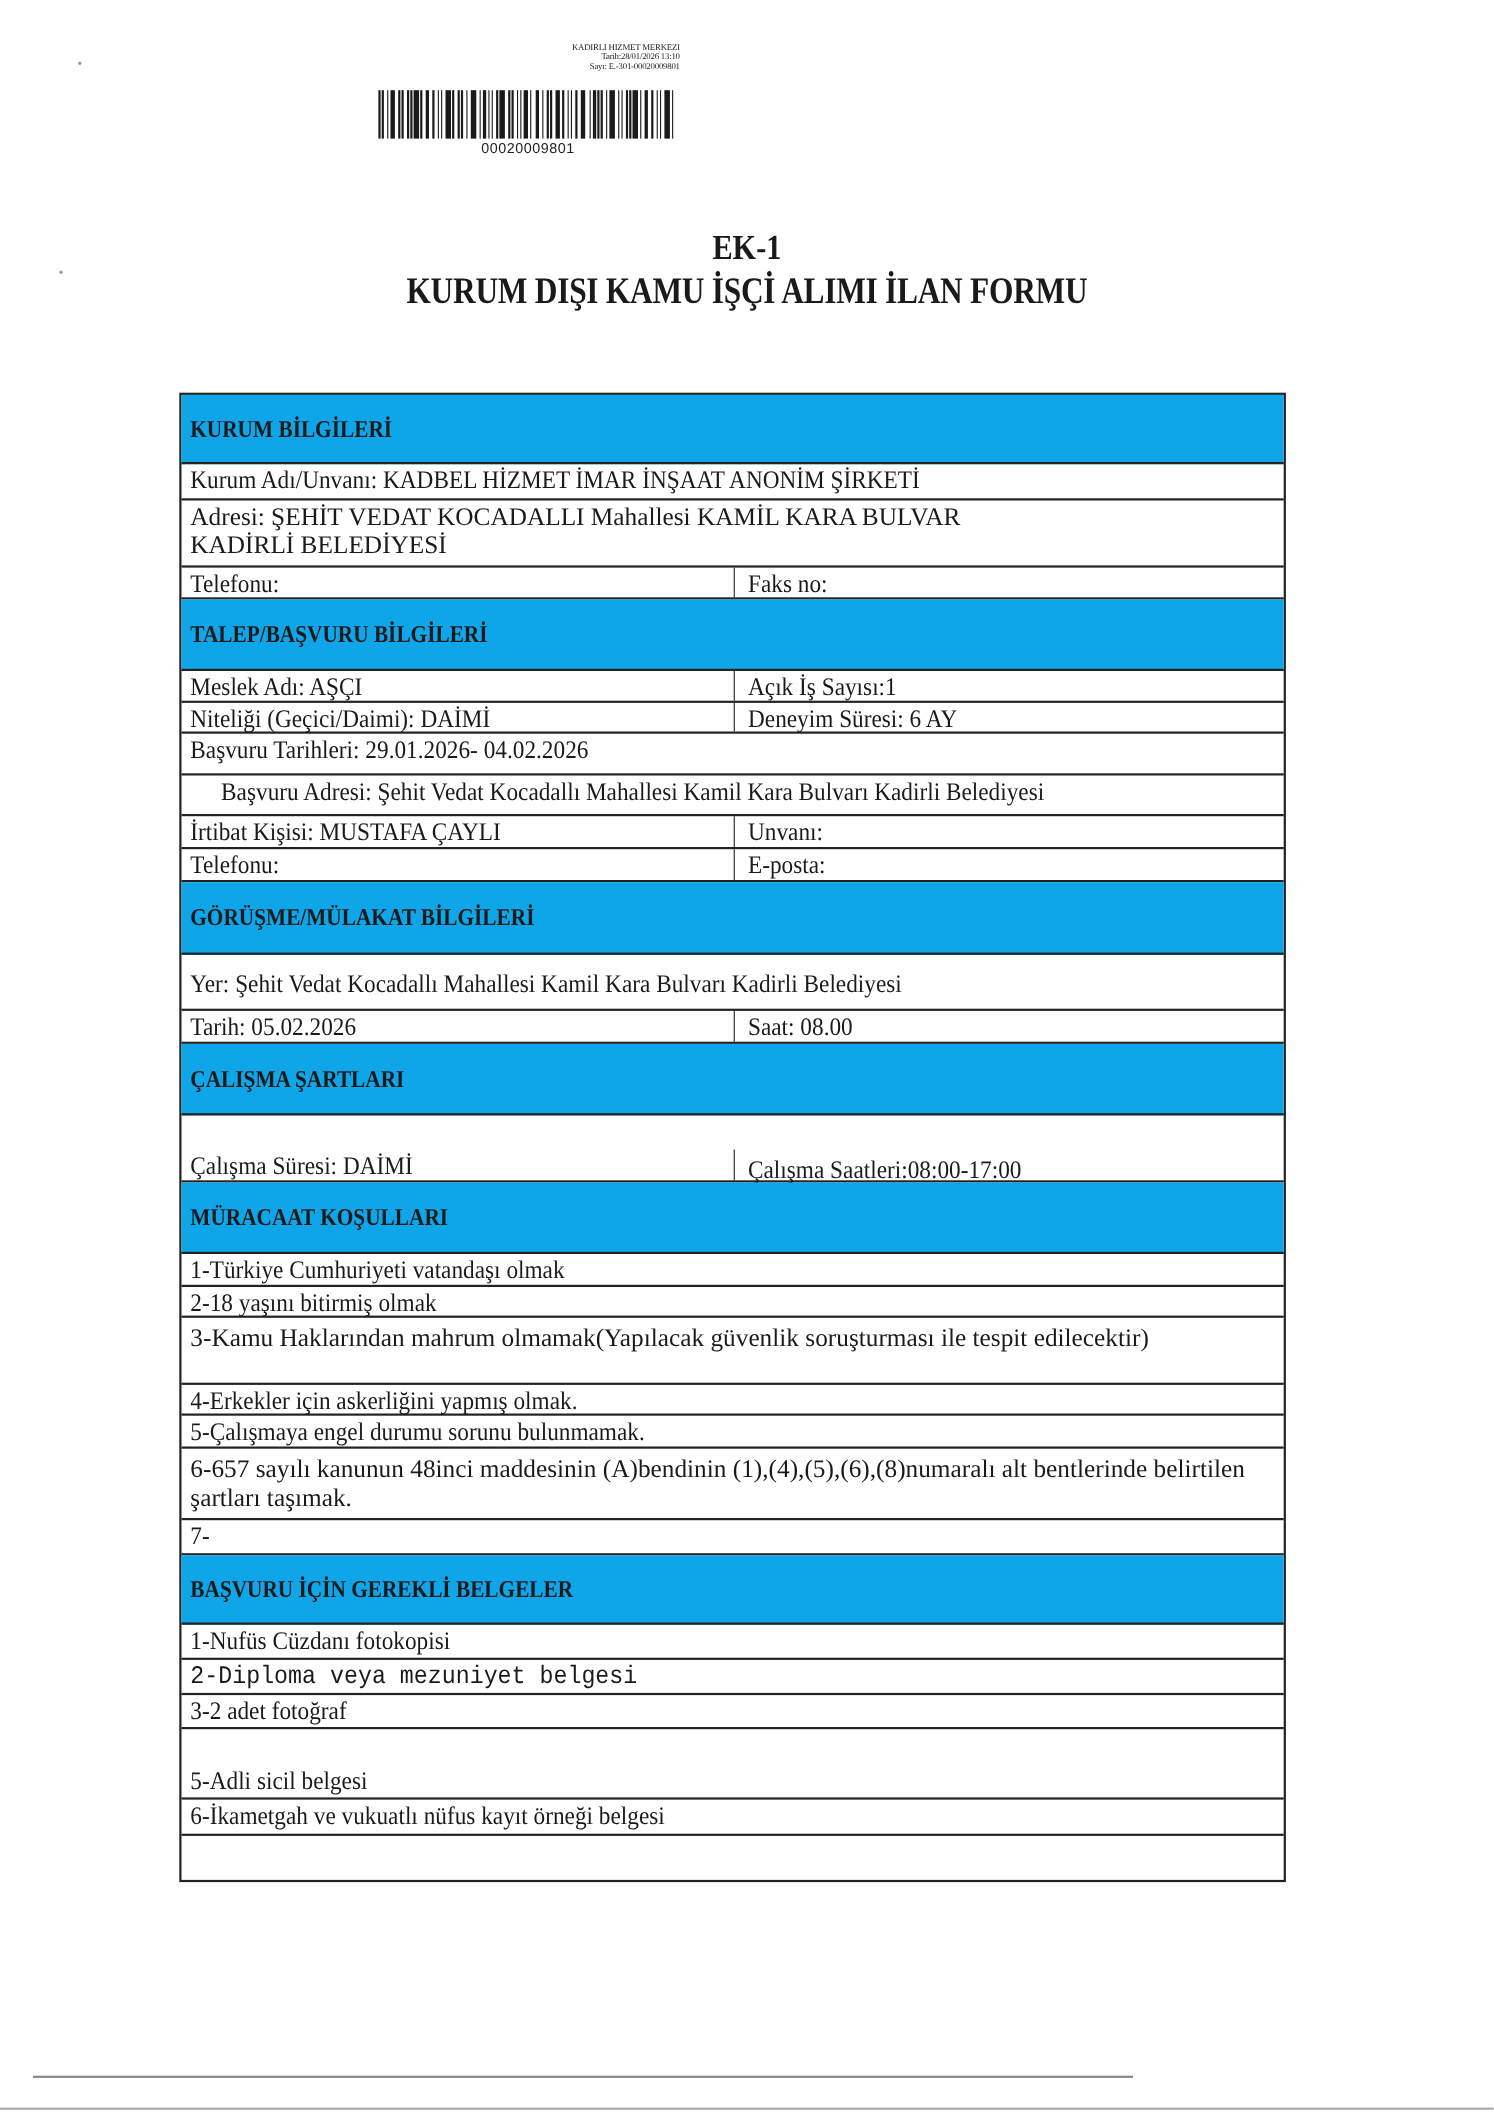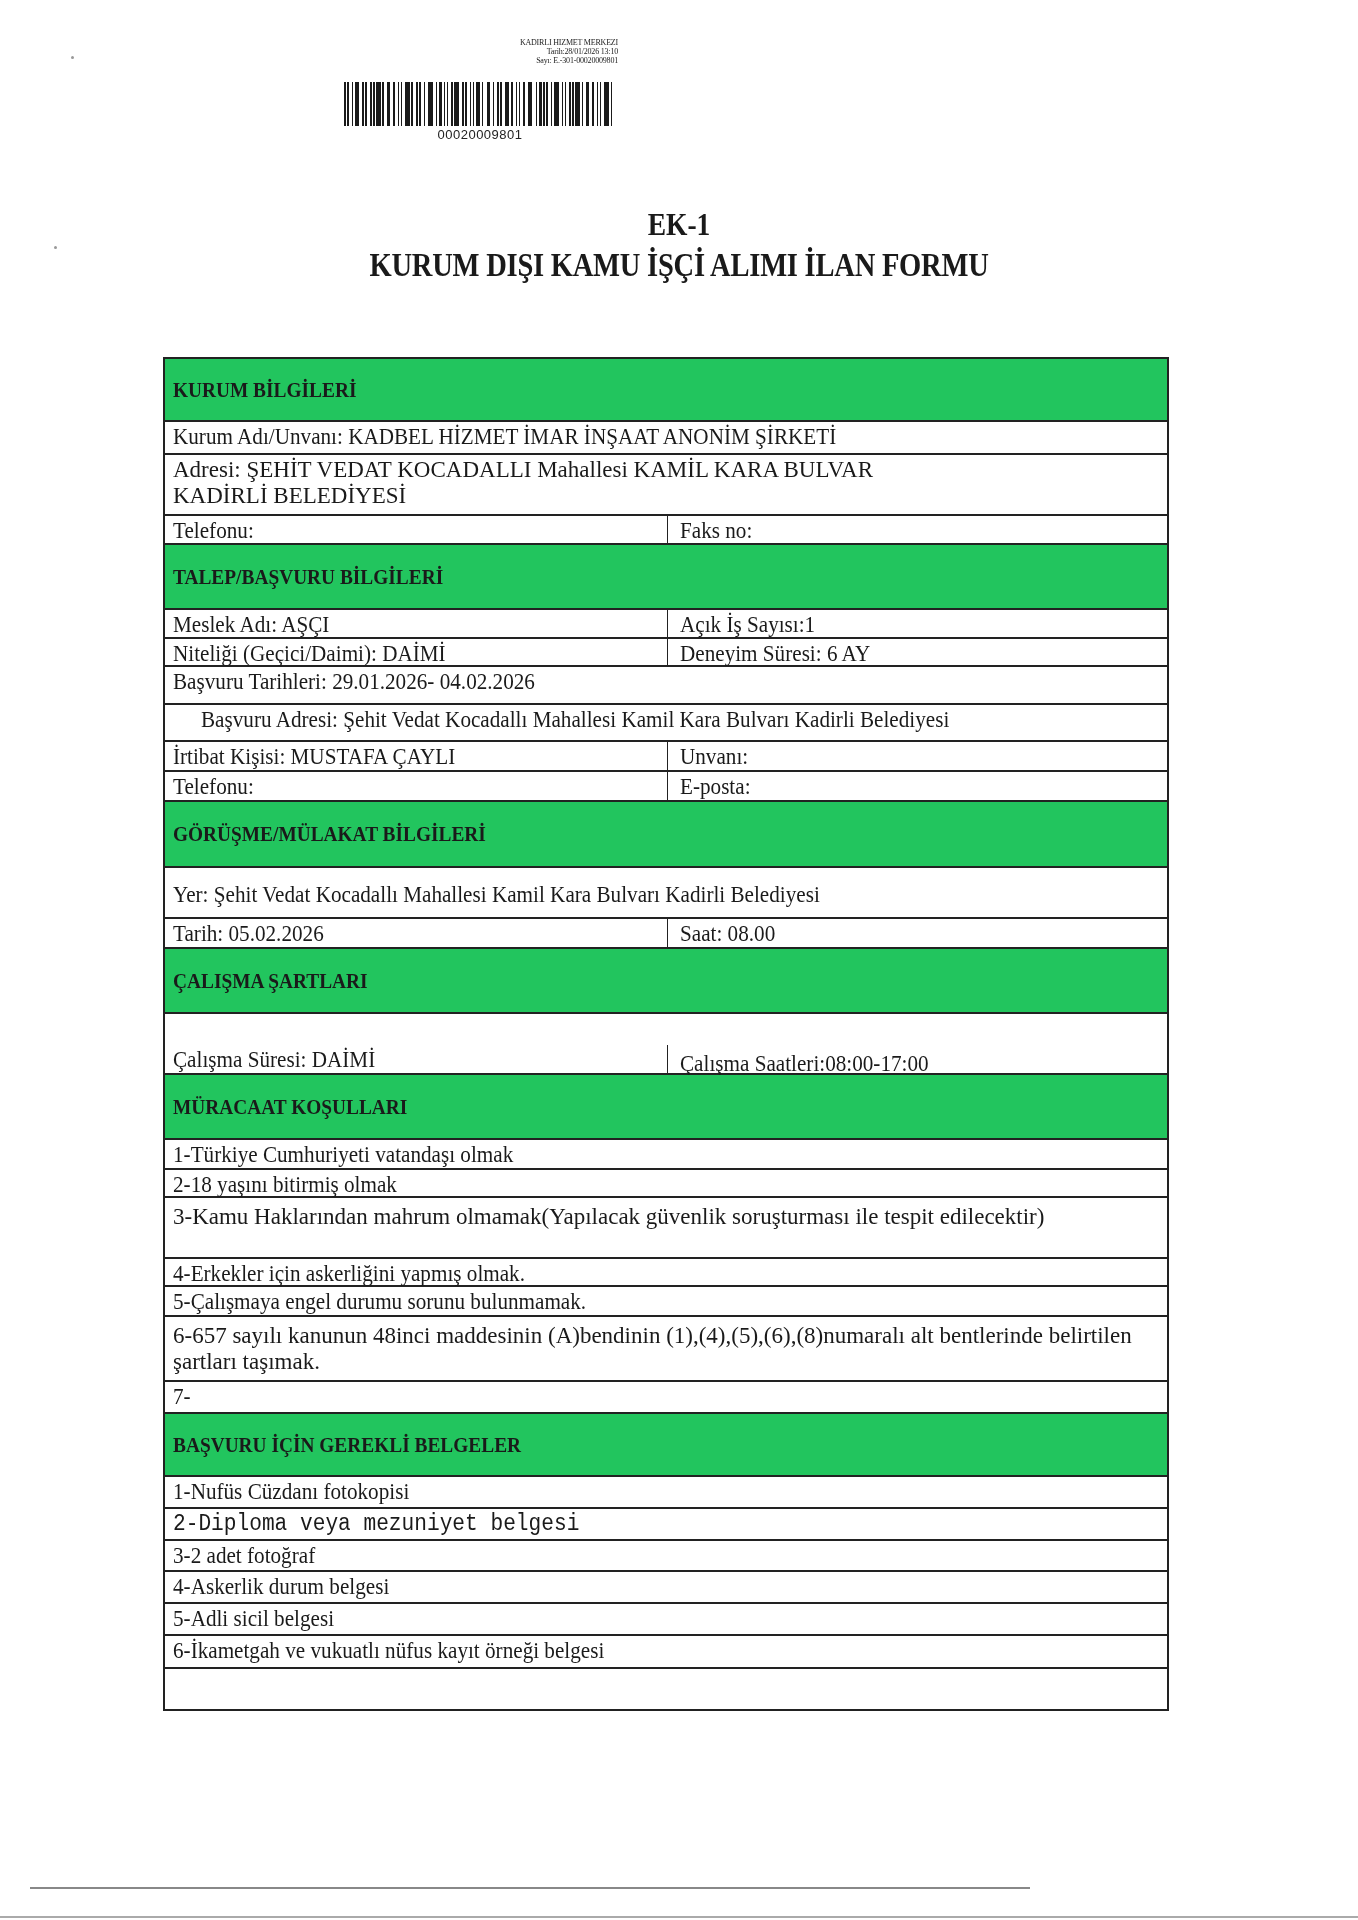--- a/index.html
+++ b/index.html
@@ -32,21 +32,21 @@
     font-size: 34px; font-weight: bold; letter-spacing: -0.3px; transform: scaleX(0.84); transform-origin: center;
   }
   .form {
     position: absolute; left: 163px; top: 357px; width: 1006px; height: 1354px;
     border: 2px solid #222; box-sizing: border-box;
   }
   .row {
     position: absolute; left: 0; right: 0; box-sizing: border-box;
     border-bottom: 2px solid #222;
   }
-  .row.header { background: #22c55e; }
+  .row.header { background: #0ea5e9; }
   .cell {
     position: absolute; top: 0; bottom: 0; box-sizing: border-box;
     font-size: 23px; line-height: 26px; padding: 2px 0 0 8px; white-space: nowrap;
     transform-origin: left top;
   }
   .cell.full { left: 0; right: 0; }
   .cell.left { left: 0; width: 502px; }
   .cell.right { left: 502px; right: 0; border-left: 1.5px solid #222; padding-left: 12px; }
   .cell.wrap { white-space: normal; padding-right: 10px; }
   .cell .t { display: inline-block; transform: scaleX(0.92); transform-origin: left center; }
@@ -304,23 +304,20 @@
   </div>
   <div class="row" style="top:1118px;height:32px;">
     <div class="cell full"><span class="t">1-Nufüs Cüzdanı fotokopisi</span></div>
   </div>
   <div class="row" style="top:1150px;height:32px;font-family:Liberation Mono, monospace;">
     <div class="cell full"><span class="t">2-Diploma veya mezuniyet belgesi</span></div>
   </div>
   <div class="row" style="top:1182px;height:31px;">
     <div class="cell full"><span class="t">3-2 adet fotoğraf</span></div>
   </div>
-  <div class="row" style="top:1213px;height:32px;">
-    <div class="cell full"><span class="t">4-Askerlik durum belgesi</span></div>
-  </div>
   <div class="row" style="top:1245px;height:32px;">
     <div class="cell full"><span class="t">5-Adli sicil belgesi</span></div>
   </div>
   <div class="row" style="top:1277px;height:33px;">
     <div class="cell full"><span class="t">6-İkametgah ve vukuatlı  nüfus kayıt örneği belgesi</span></div>
   </div>
   <div class="row" style="top:1310px;height:40px;border-bottom:none;">
     <div class="cell full"><span class="t"></span></div>
   </div>
 </div>

